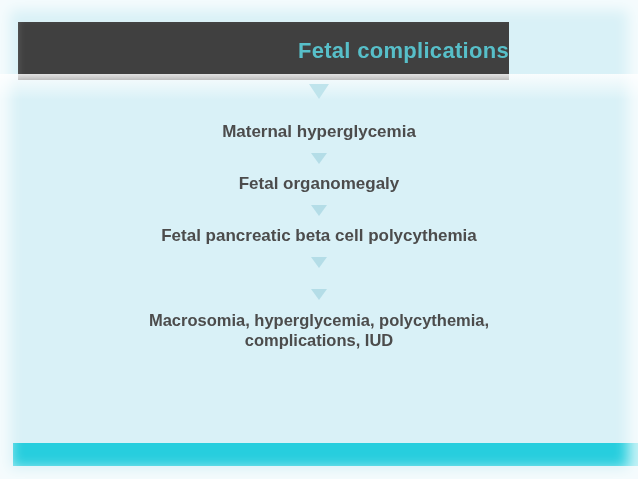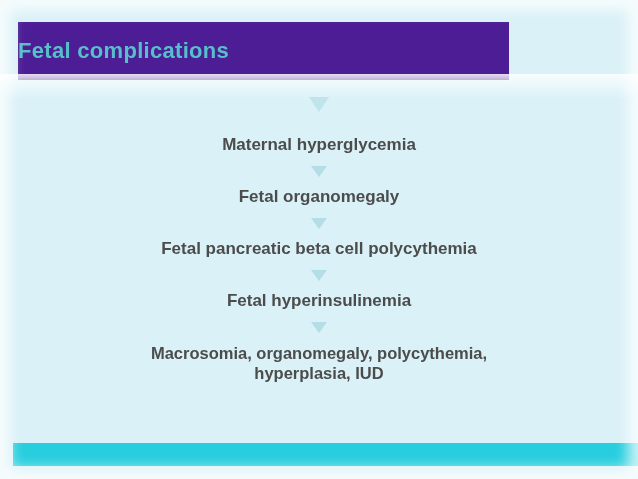--- a/index.html
+++ b/index.html
@@ -25,22 +25,22 @@
     box-shadow:inset 0 0 14px 10px rgba(255,255,255,.75);
     pointer-events:none;
     z-index:6;
   }
 
   
   .header-band{
     position:absolute;
     left:18px;top:22px;
     width:491px;height:58px;
-    background:#4c1d95;
-    display:flex;align-items:center;justify-content:flex-start;
+    background:#404040;
+    display:flex;align-items:center;justify-content:flex-end;
     z-index:2;
   }
   .slide-title{
     font-size:22px;
     font-weight:bold;
     color:#57bfc9;
     letter-spacing:.3px;
     white-space:nowrap;
     text-align:center;
   }
@@ -48,21 +48,21 @@
   
   .cascade{
     position:absolute;
     left:0;right:0;
     top:80px;
     bottom:40px;
     z-index:3;
     display:flex;
     flex-direction:column;
     align-items:center;
-    padding-top:13px;
+    padding-top:0;
   }
 
   .step{
     width:100%;
     text-align:center;
     color:#4c4c4c;
     font-size:17px;
     font-weight:bold;
     line-height:1.18;
     padding:0 34px;
@@ -145,32 +145,29 @@
     <div class="step">
       <span class="step-line">Fetal pancreatic beta cell polycythemia</span>
     </div>
 
     <span class="arrow arrow-mid">
       <svg width="20" height="14" viewBox="0 0 20 14" aria-hidden="true">
         <path d="M10 13 L2 2 L18 2 Z" fill="#b4dde7"></path>
       </svg>
     </span>
 
-    <div class="step">
-      <span class="step-line">Fetal hyperinsulinemia</span>
-    </div>
 
     <span class="arrow arrow-mid">
       <svg width="20" height="14" viewBox="0 0 20 14" aria-hidden="true">
         <path d="M10 13 L2 2 L18 2 Z" fill="#b4dde7"></path>
       </svg>
     </span>
 
     <div class="step step-last">
-      <span class="step-line">Macrosomia, organomegaly, polycythemia,</span>
-      <span class="step-line">hyperplasia, IUD</span>
+      <span class="step-line">Macrosomia, hyperglycemia, polycythemia,</span>
+      <span class="step-line">complications, IUD</span>
     </div>
 
   </div>
 
   <div class="accent-bar"></div>
 
 </div>
 
 </body></html>

